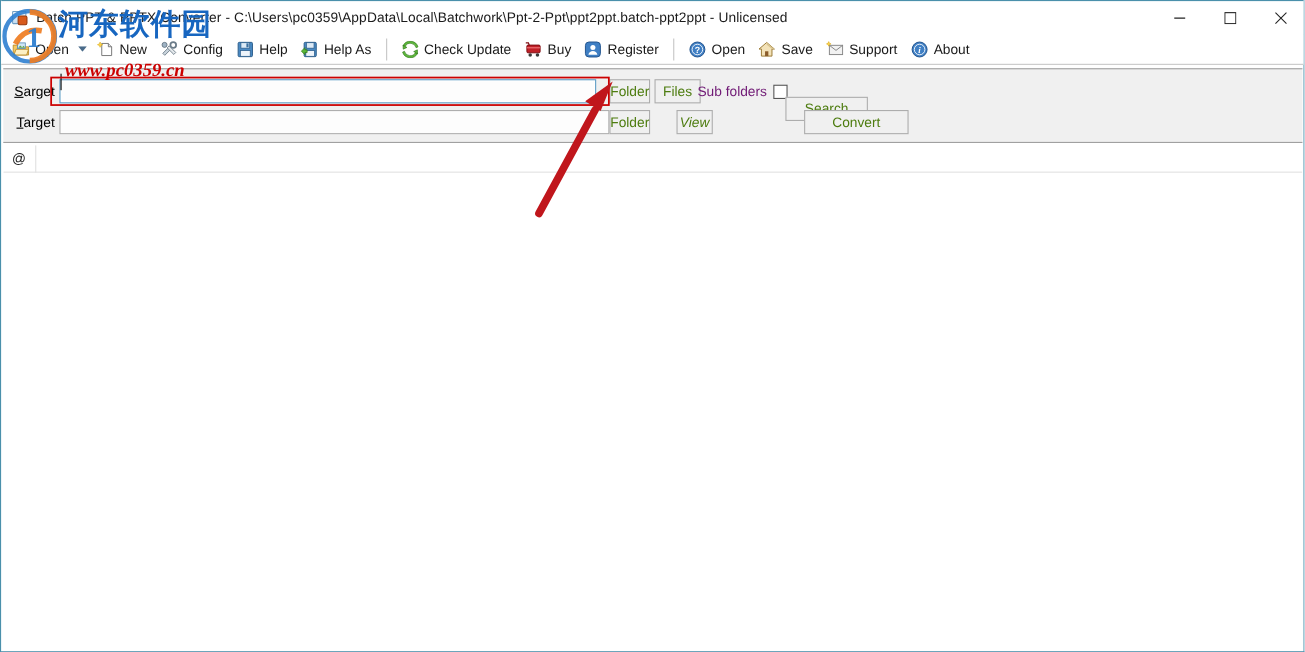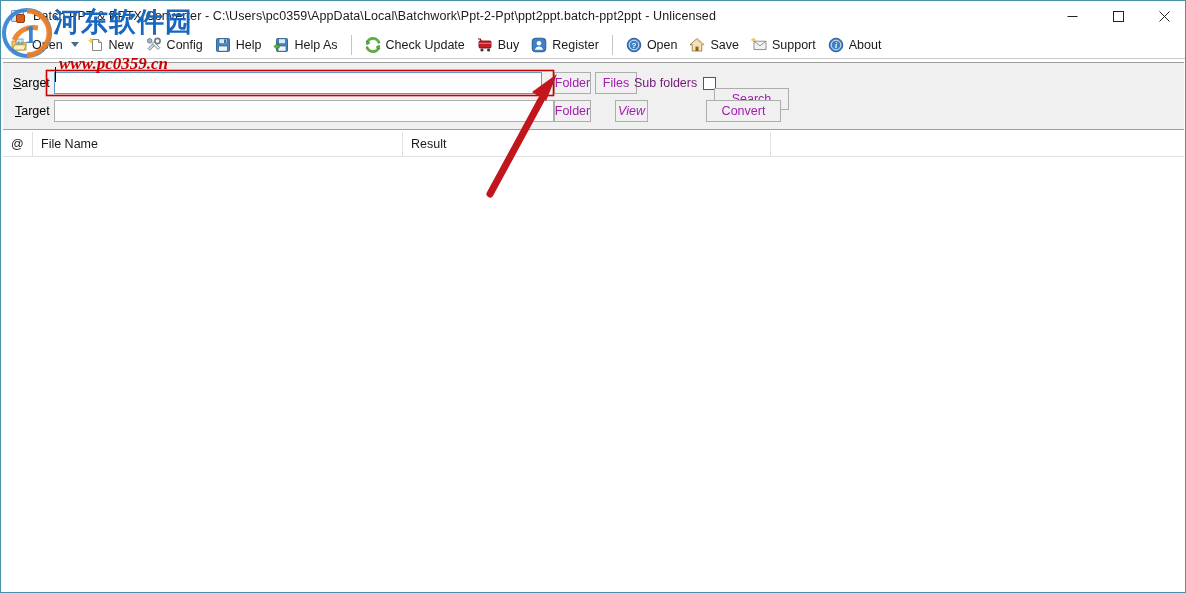--- a/index.html
+++ b/index.html
@@ -154,21 +154,21 @@
     width: 1px; height: 15px;
     background: #000;
   }
 
   .btn {
     position: absolute;
     height: 22px;
     background: #f0f0f0;
     border: 1px solid #adadad;
     font-size: 12.5px;
-    color: #a21caf;
+    color: #4d7c0f;
     font-family: "Liberation Sans", sans-serif;
     display: flex;
     align-items: center;
     justify-content: center;
     cursor: default;
     padding: 0;
   }
 
   .chk-wrap {
     position: absolute;
@@ -432,28 +432,26 @@
     <button class="btn" style="left:711px; top:25px; width:75px;">Search</button>
 
     <div class="fld-label" style="left:12px; top:37px;">
       <u>T</u><span>arget</span>
     </div>
     <input class="text-input input-normal" style="left: 51px; top: 37px; width: 500px;" value="">
 
     <button class="btn" style="left:551px; top:37px; width:37px;">Folder</button>
     <button class="btn" style="left:612px; top:37px; width:33px;font-style:italic;">View</button>
 
-    <button class="btn" style="left:703px; top:37px; width:75px;">Convert</button>
+    <button class="btn" style="left:728px; top:37px; width:95px;">Convert</button>
   </div>
 
   <div class="listview">
     <div class="lv-header">
       <div class="lv-col" style="left:0px; width:30px;">@</div>
-      <div class="lv-col" style="left:30px; width:370px;">File Name</div>
-      <div class="lv-col" style="left:400px; width:368px;">Result</div>
     </div>
     <div class="lv-body"></div>
   </div>
 
   <div class="watermark">
     <svg class="wm-logo" viewBox="0 0 50 50">
       <circle cx="25" cy="25" r="23" fill="none" stroke="#2f7fd0" stroke-width="4" opacity="0.9"></circle>
       <path d="M25 3a22 22 0 0 1 0 44" fill="none" stroke="#ef7d22" stroke-width="5" opacity="0.92"></path>
       <path d="M12 32c5-10 14-14 24-12" fill="none" stroke="#ef7d22" stroke-width="5" opacity="0.92"></path>
       <text x="22" y="35" font-size="26" font-family="Liberation Serif, serif" font-weight="bold" fill="#2f7fd0" opacity="0.95">1</text>

